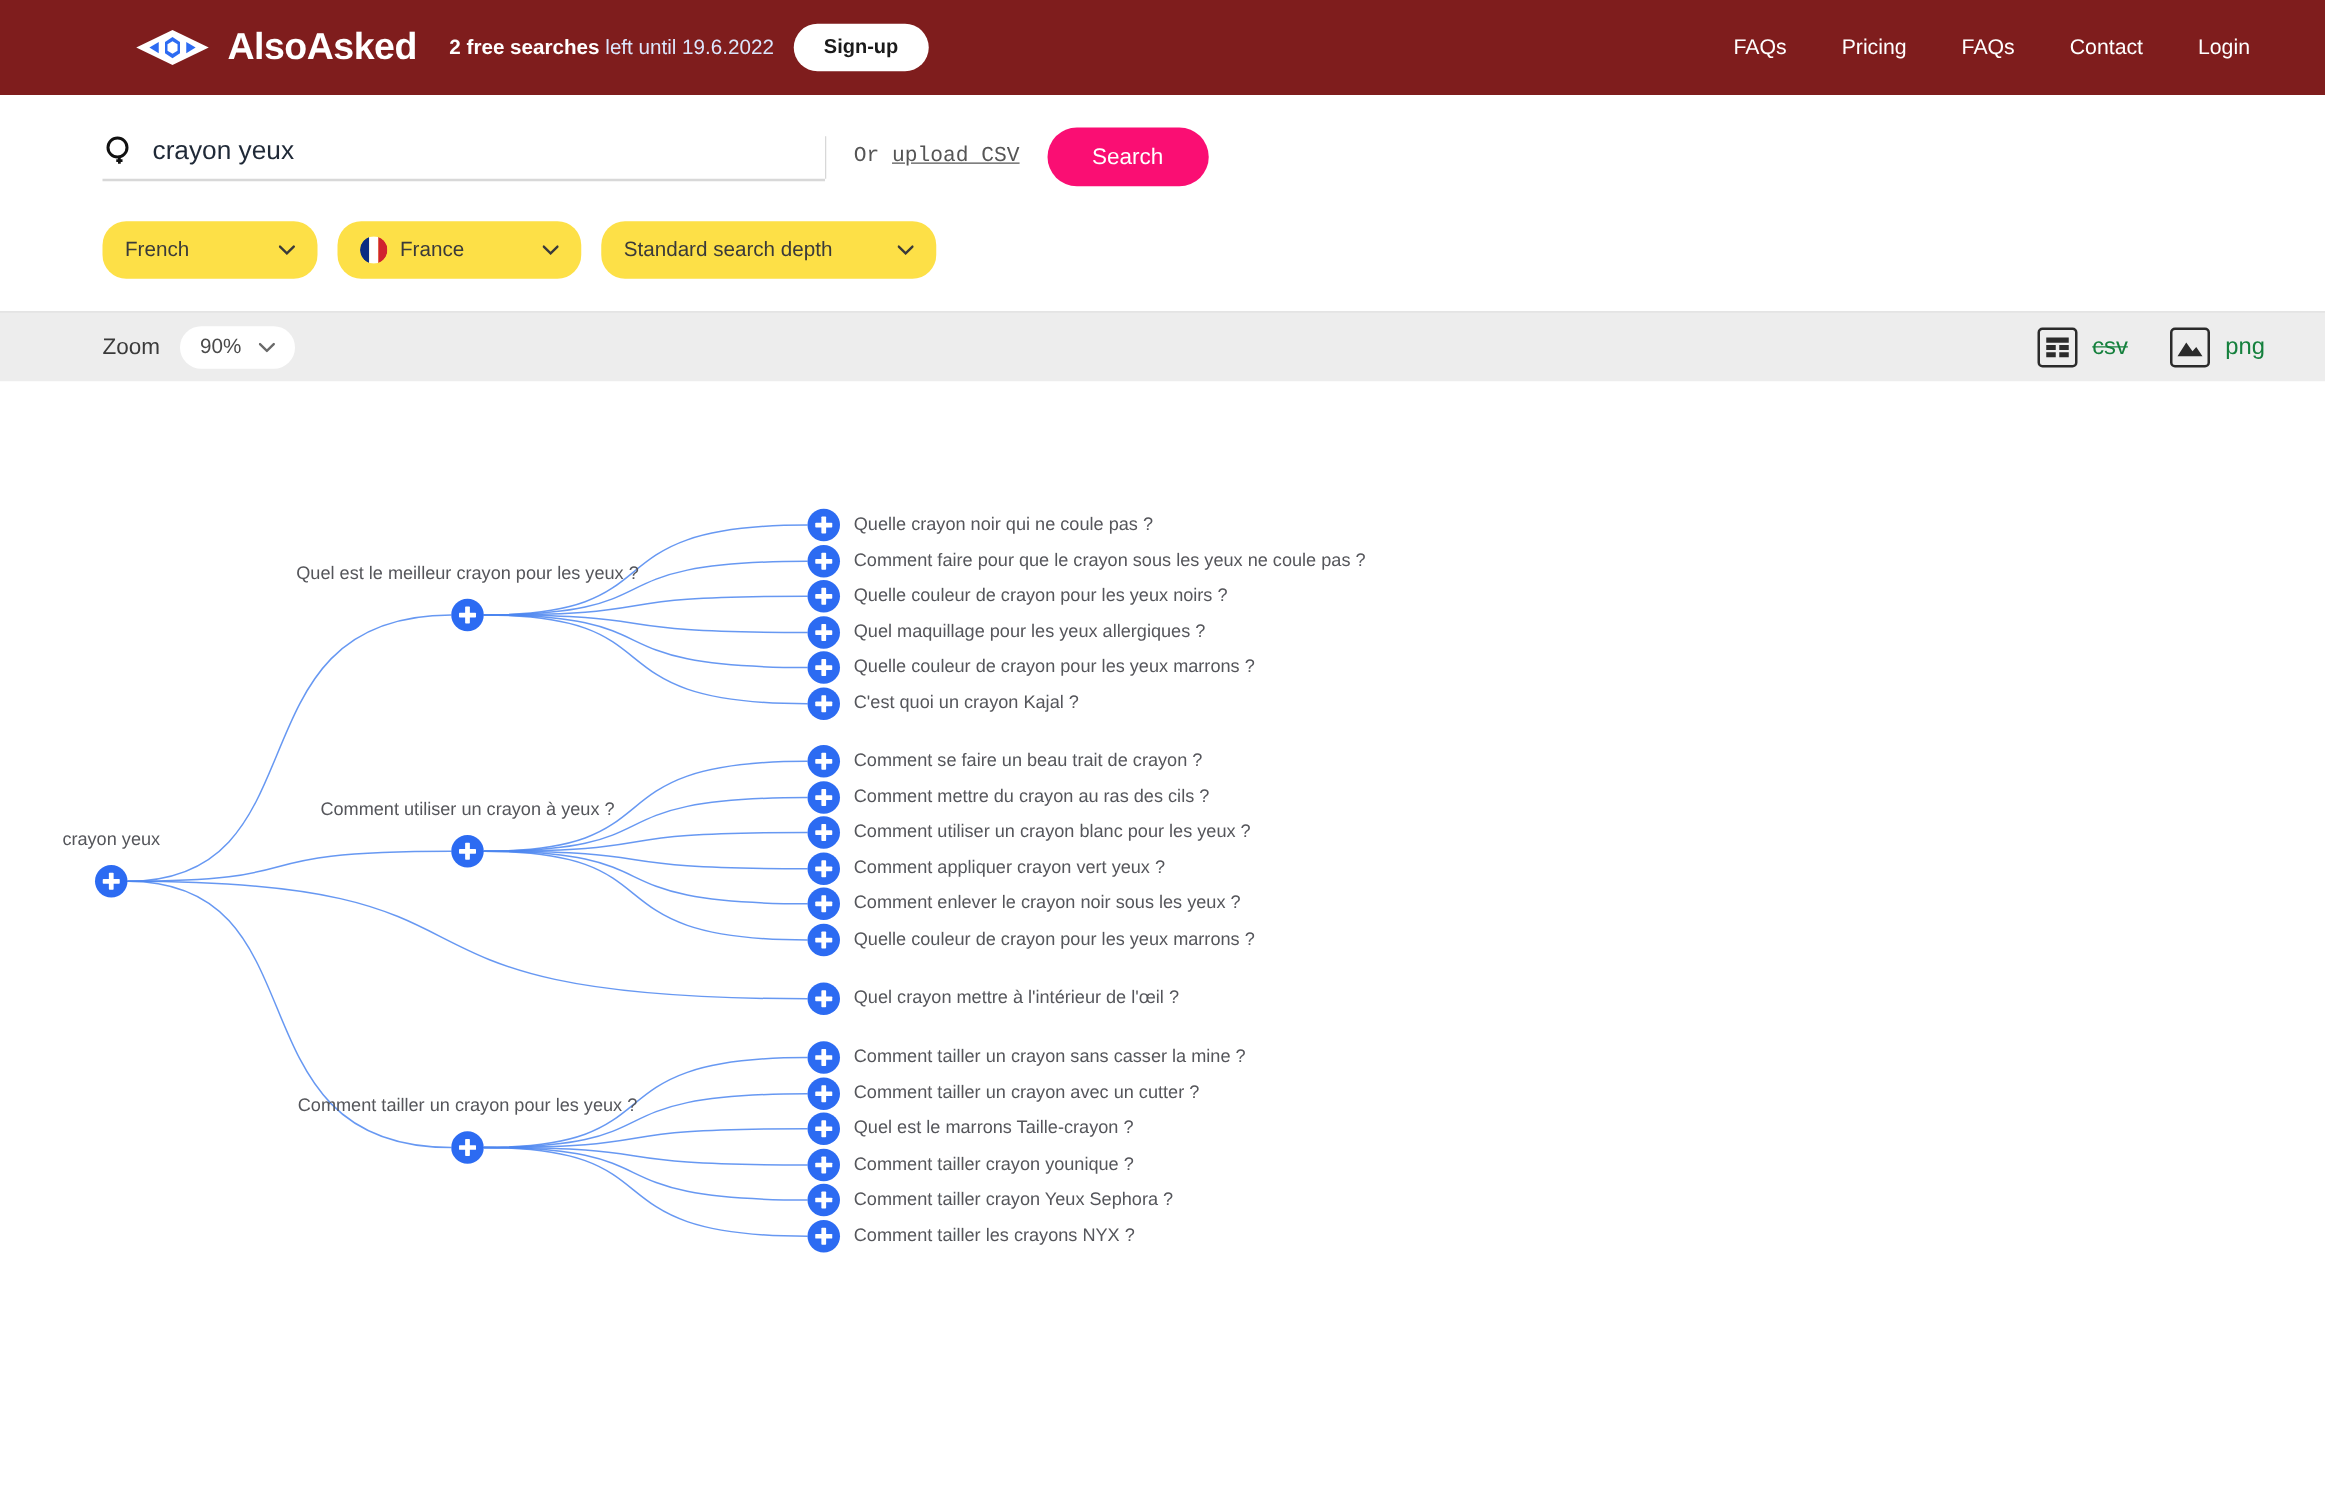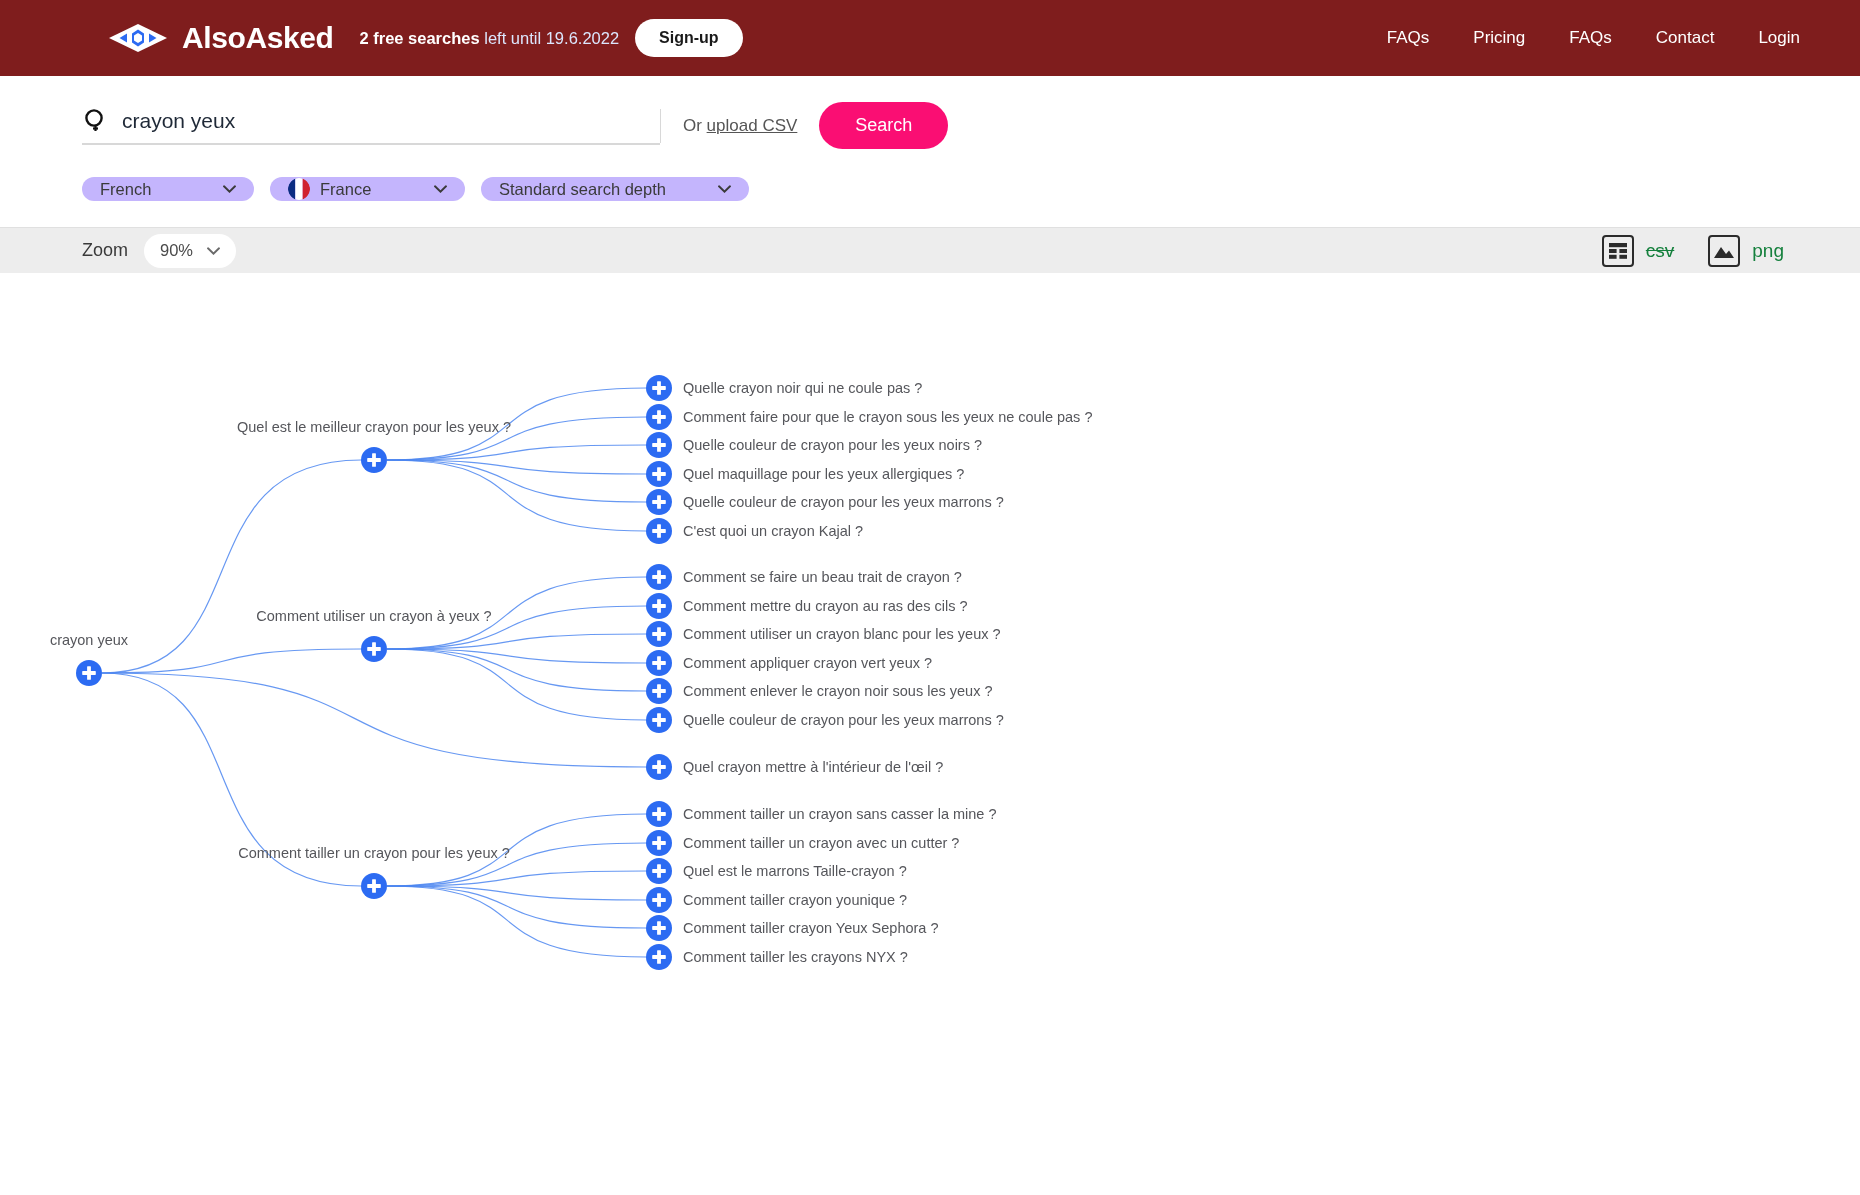--- a/index.html
+++ b/index.html
@@ -56,63 +56,63 @@
   }
   .search-icon { width: 28px; height: 28px; flex: none; margin-right: 12px; }
   .search-input {
     border: none; outline: none;
     font-size: 21px; font-family: inherit; color: #1f2937;
     width: 100%; background: transparent;
   }
   .search-divider {
     width: 1px; height: 34px; background: #d8d8d8; margin: 0 22px 0 0;
   }
-  .or-csv { font-size: 17px; color: #555; white-space: nowrap; }
+  .or-csv { font-size: 17px; color: #555; white-space: nowrap; font-family: Liberation Mono, monospace; }
   .or-csv a { color: #555; text-decoration: underline; }
   .search-btn {
     margin-left: 22px;
     background: #FA0E73; color: #fff;
     border: none; border-radius: 24px;
     padding: 13px 36px;
     font-size: 18px; font-family: inherit; cursor: pointer;
     white-space: nowrap;
   }
 
   
   .filters-row {
     display: flex; align-items: center;
     padding: 28px 60px 26px 82px;
     background: #fff;
   }
   .pill {
     display: flex; align-items: center; gap: 10px;
-    background: #c4b5fd; border: none; border-radius: 19px;
-    height: 24px; padding: 0 18px;
+    background: #fde047; border: none; border-radius: 19px;
+    height: 46px; padding: 0 18px;
     font-size: 16.5px; color: #3a3a3a; font-family: inherit;
     cursor: pointer; margin-right: 16px; white-space: nowrap;
   }
   .chev { width: 13px; height: 8px; flex: none; margin-left: 14px; }
   .flag {
     width: 22px; height: 22px; border-radius: 50%;
     overflow: hidden; flex: none; display: block;
   }
   .cached {
     margin-left: auto; display: flex; align-items: center; gap: 14px;
     font-size: 17.5px; color: #4a4a4a; white-space: nowrap;
   }
   .cached-icon {
     width: 30px; height: 30px; border: 2px solid #2b2b2b; border-radius: 5px;
     display: flex; align-items: center; justify-content: center; flex: none;
   }
 
   
   .toolbar {
-    height: 46px; background: #EDEDED;
+    height: 56px; background: #EDEDED;
     display: flex; align-items: center;
-    padding: 0 76px 0 82px;
+    padding: 0 48px 0 82px;
     border-top: 1px solid #e0e0e0;
   }
   .toolbar-label { font-size: 18px; color: #3a3a3a; margin-right: 16px; }
   .zoom-pill {
     display: flex; align-items: center;
     background: #fff; border: none; border-radius: 17px;
     height: 34px; padding: 0 16px;
     font-size: 16.5px; color: #4a4a4a; font-family: inherit; cursor: pointer;
   }
   .export-group { margin-left: auto; display: flex; align-items: center; gap: 34px; }

